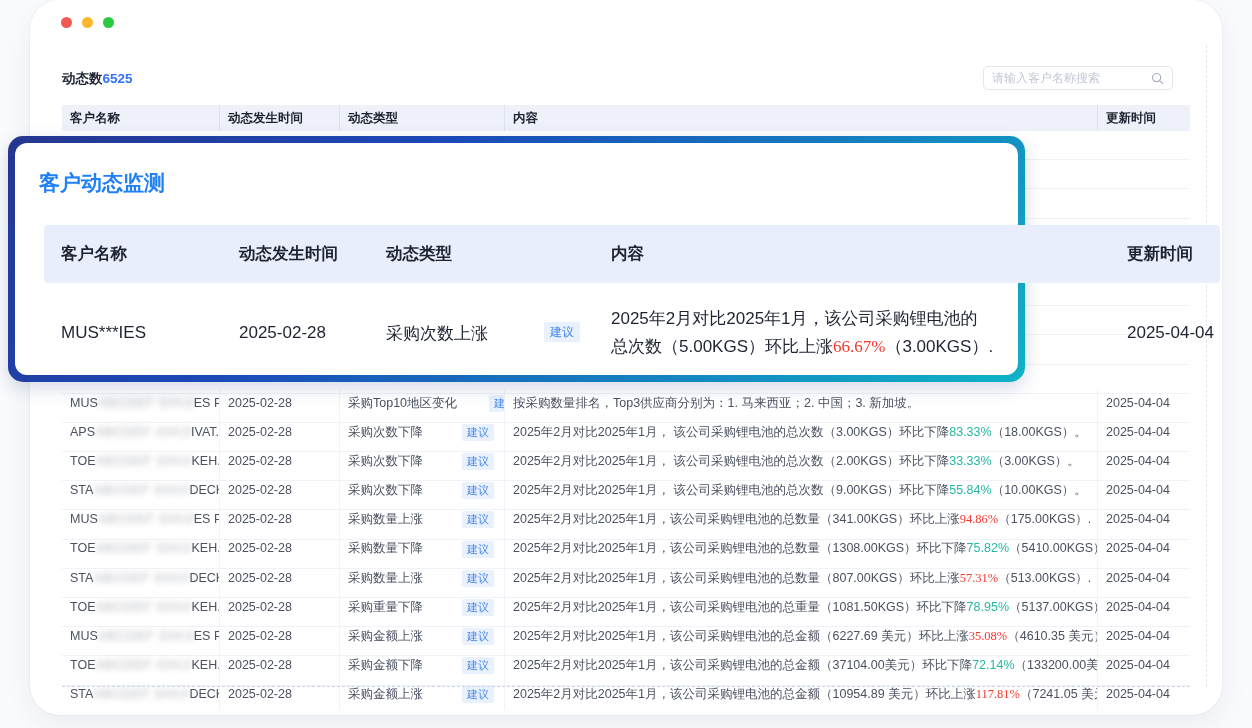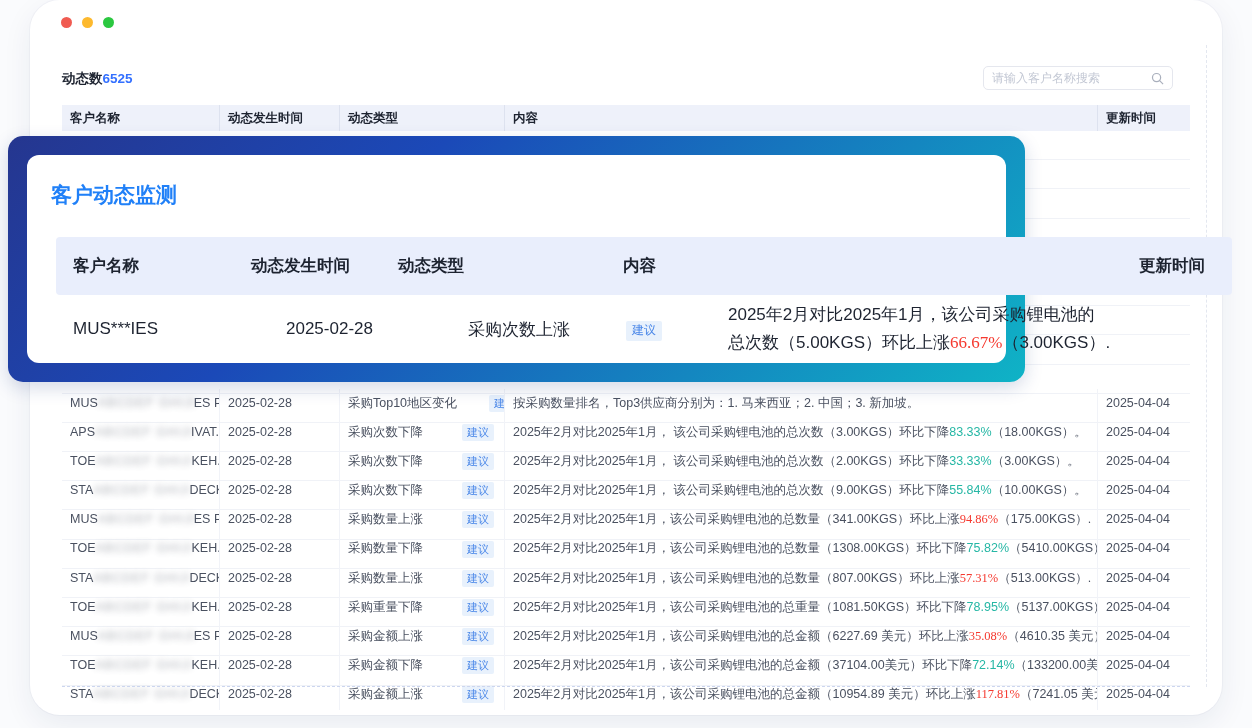--- a/index.html
+++ b/index.html
@@ -54,37 +54,37 @@
   .pct-up { color:#f5392f;font-family:Liberation Serif, serif; }
   .pct-down { color:#26b7a5; }
 
   .dashed-bottom { position:absolute; left:32px; top:686px; width:1128px; border-top:1px dashed #ccd6ef; }
   .dotted-scroll { position:absolute; left:1176px; top:45px; height:642px; border-left:1px dashed #e3e7ef; }
 
   
   .overlay {
     position:absolute; left:8px; top:136px; width:1017px; height:246px;
     background:linear-gradient(135deg,#25368f 0%,#1b49b8 35%,#0fb3c6 100%);
-    border-radius:15px; padding:19px; z-index:10;
+    border-radius:15px; padding:7px; z-index:10;
     box-shadow:0 6px 18px rgba(20,50,120,.18);
   }
   .overlay-inner { background:#fff; border-radius:12px; width:100%; height:100%; position:relative; }
   .ov-title { position:absolute; left:24px; top:26px; font-size:21px; font-weight:bold; color:#2080f8; }
   .ov-head {
     position:absolute; left:29px; top:82px; width:1176px; height:58px;
     background:#e9eefc; border-radius:4px;
     display:grid; grid-template-columns:178px 147px 225px 516px 110px; align-items:center;
   }
   .ov-head .cell { font-size:16.5px; font-weight:bold; color:#1d2330; padding-left:17px; white-space:nowrap; }
   .ov-row {
-    position:absolute; left:29px; top:124px; width:1176px; height:100px;
-    display:grid; grid-template-columns:178px 147px 225px 516px 110px; align-items:center;gap:35px;
+    position:absolute; left:29px; top:140px; width:1176px; height:100px;
+    display:grid; grid-template-columns:178px 147px 225px 516px 110px; align-items:center;
   }
   .ov-row .cell { font-size:17px; color:#1d2330; padding-left:17px; white-space:nowrap; }
-  .ov-type { display:flex; align-items:flex-end; justify-content:space-between; padding-right:14px;font-family:Liberation Mono, monospace; }
+  .ov-type { display:flex; align-items:flex-start; justify-content:space-between; padding-right:14px; }
   .ov-badge { background:#e8f1fc; color:#4a87e8; font-size:12px; line-height:1; padding:4px 6px; border-radius:2px; flex:none; }
   .ov-content { font-size:16.5px; line-height:1.65; white-space:normal; }
 </style>
 </head>
 <body>
 
 <div class="window">
 
   <div class="traffic">
     <span class="tl-red"></span>

